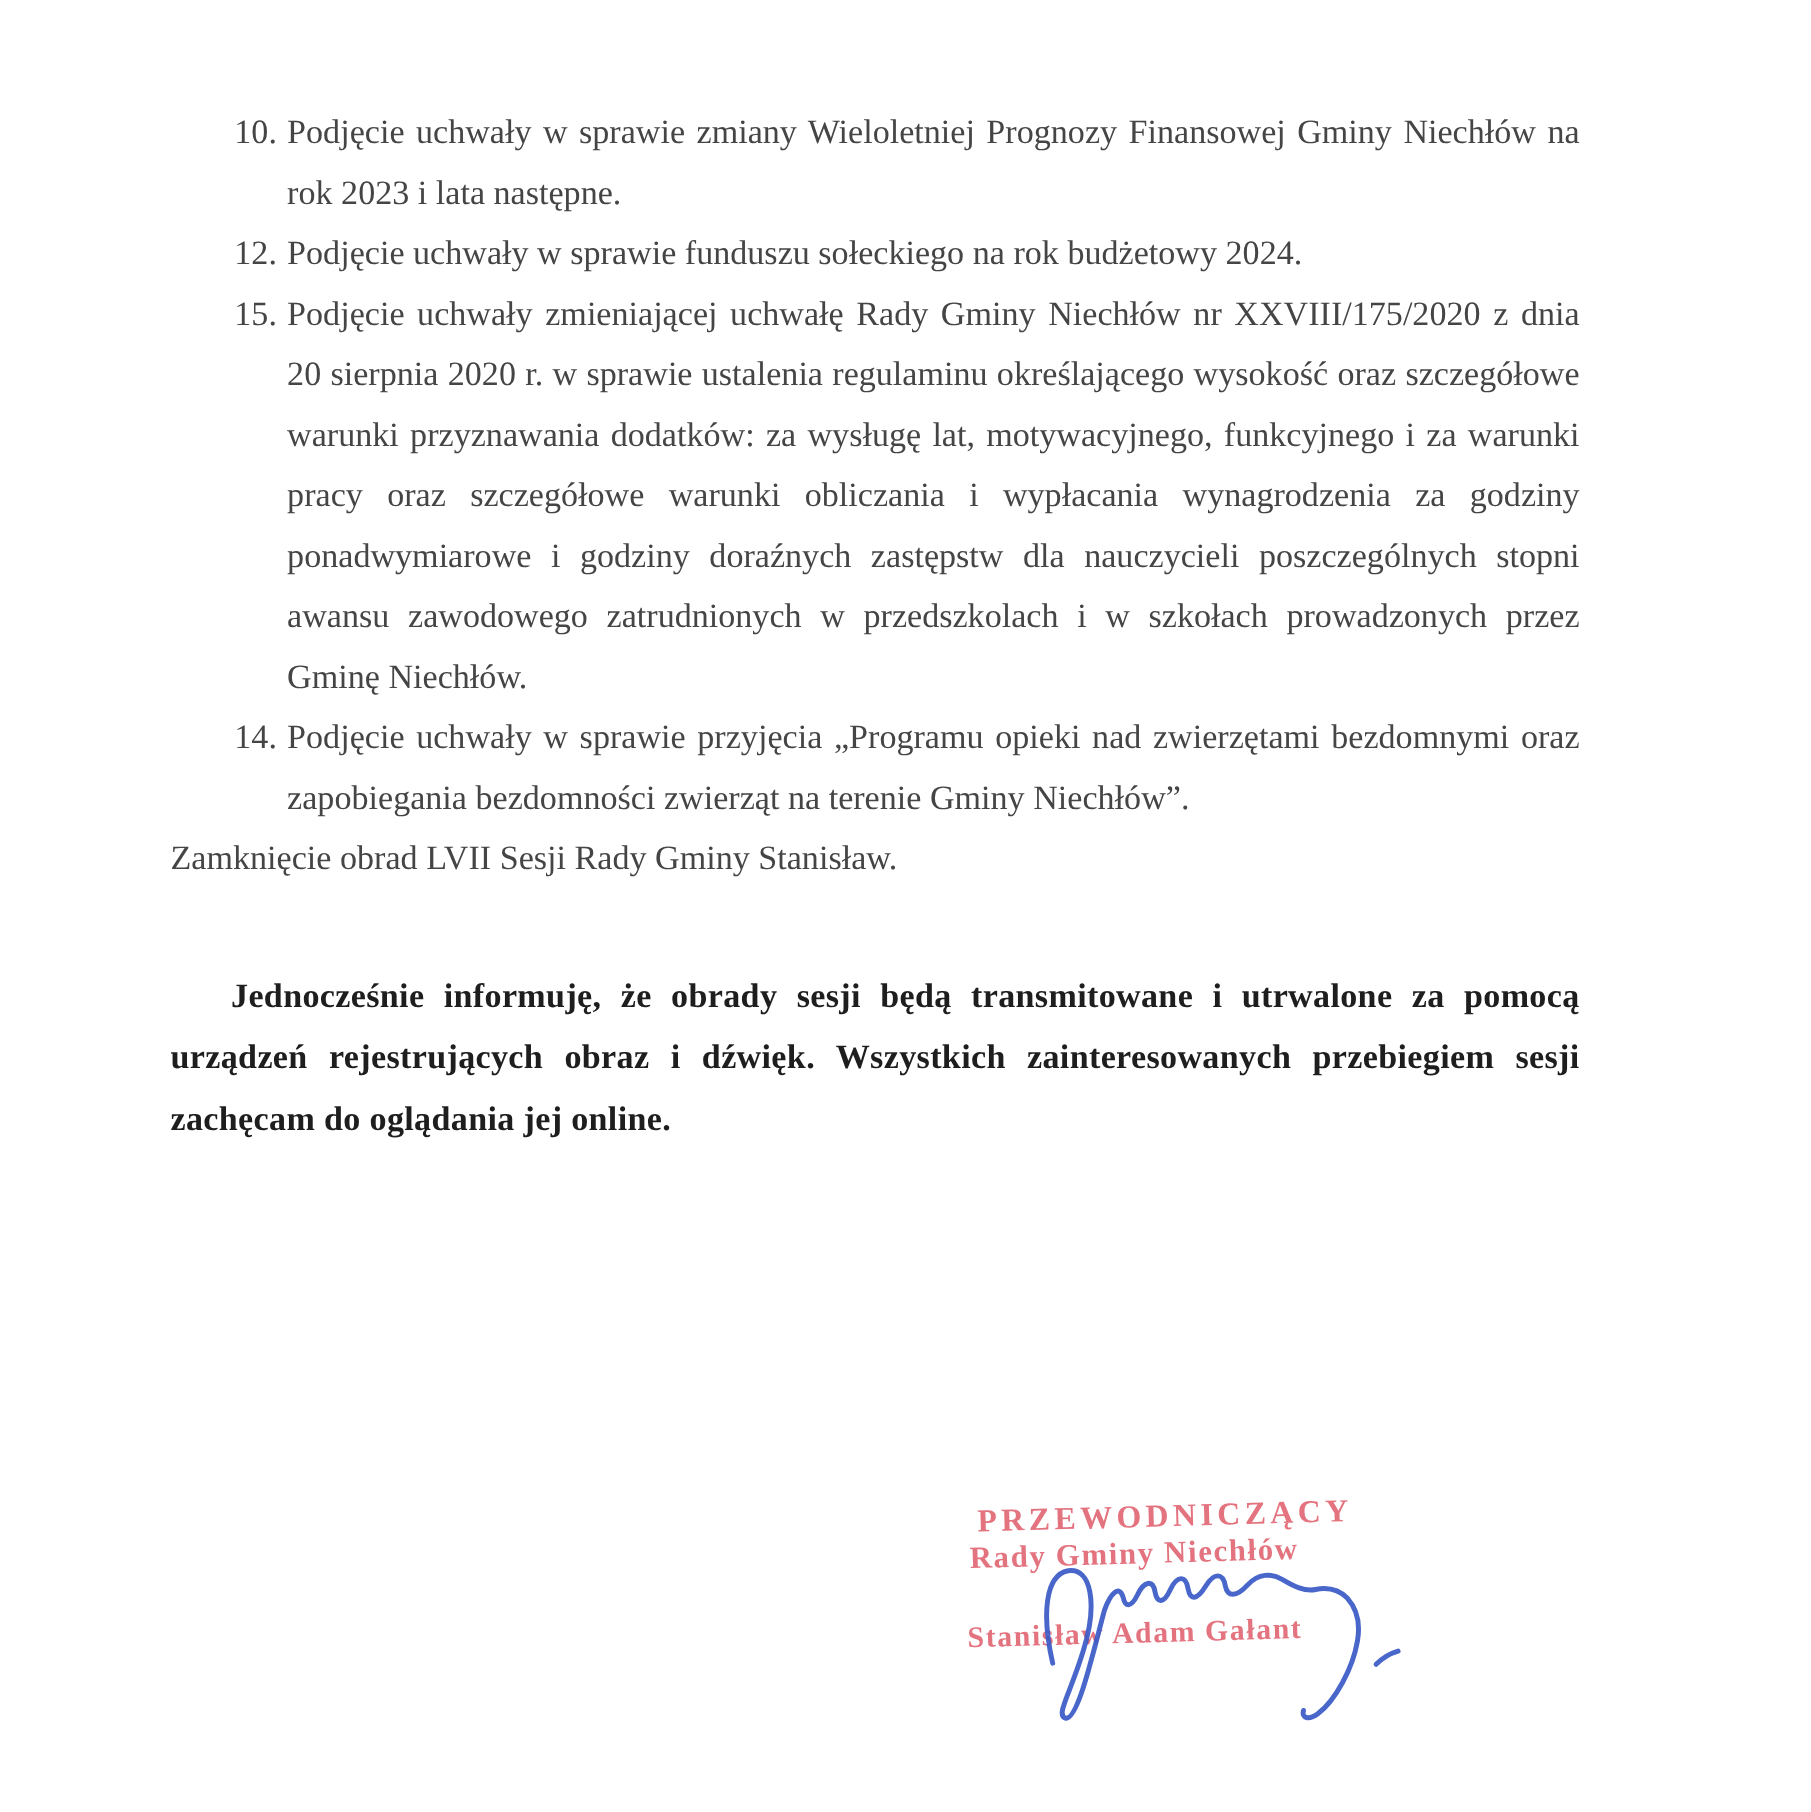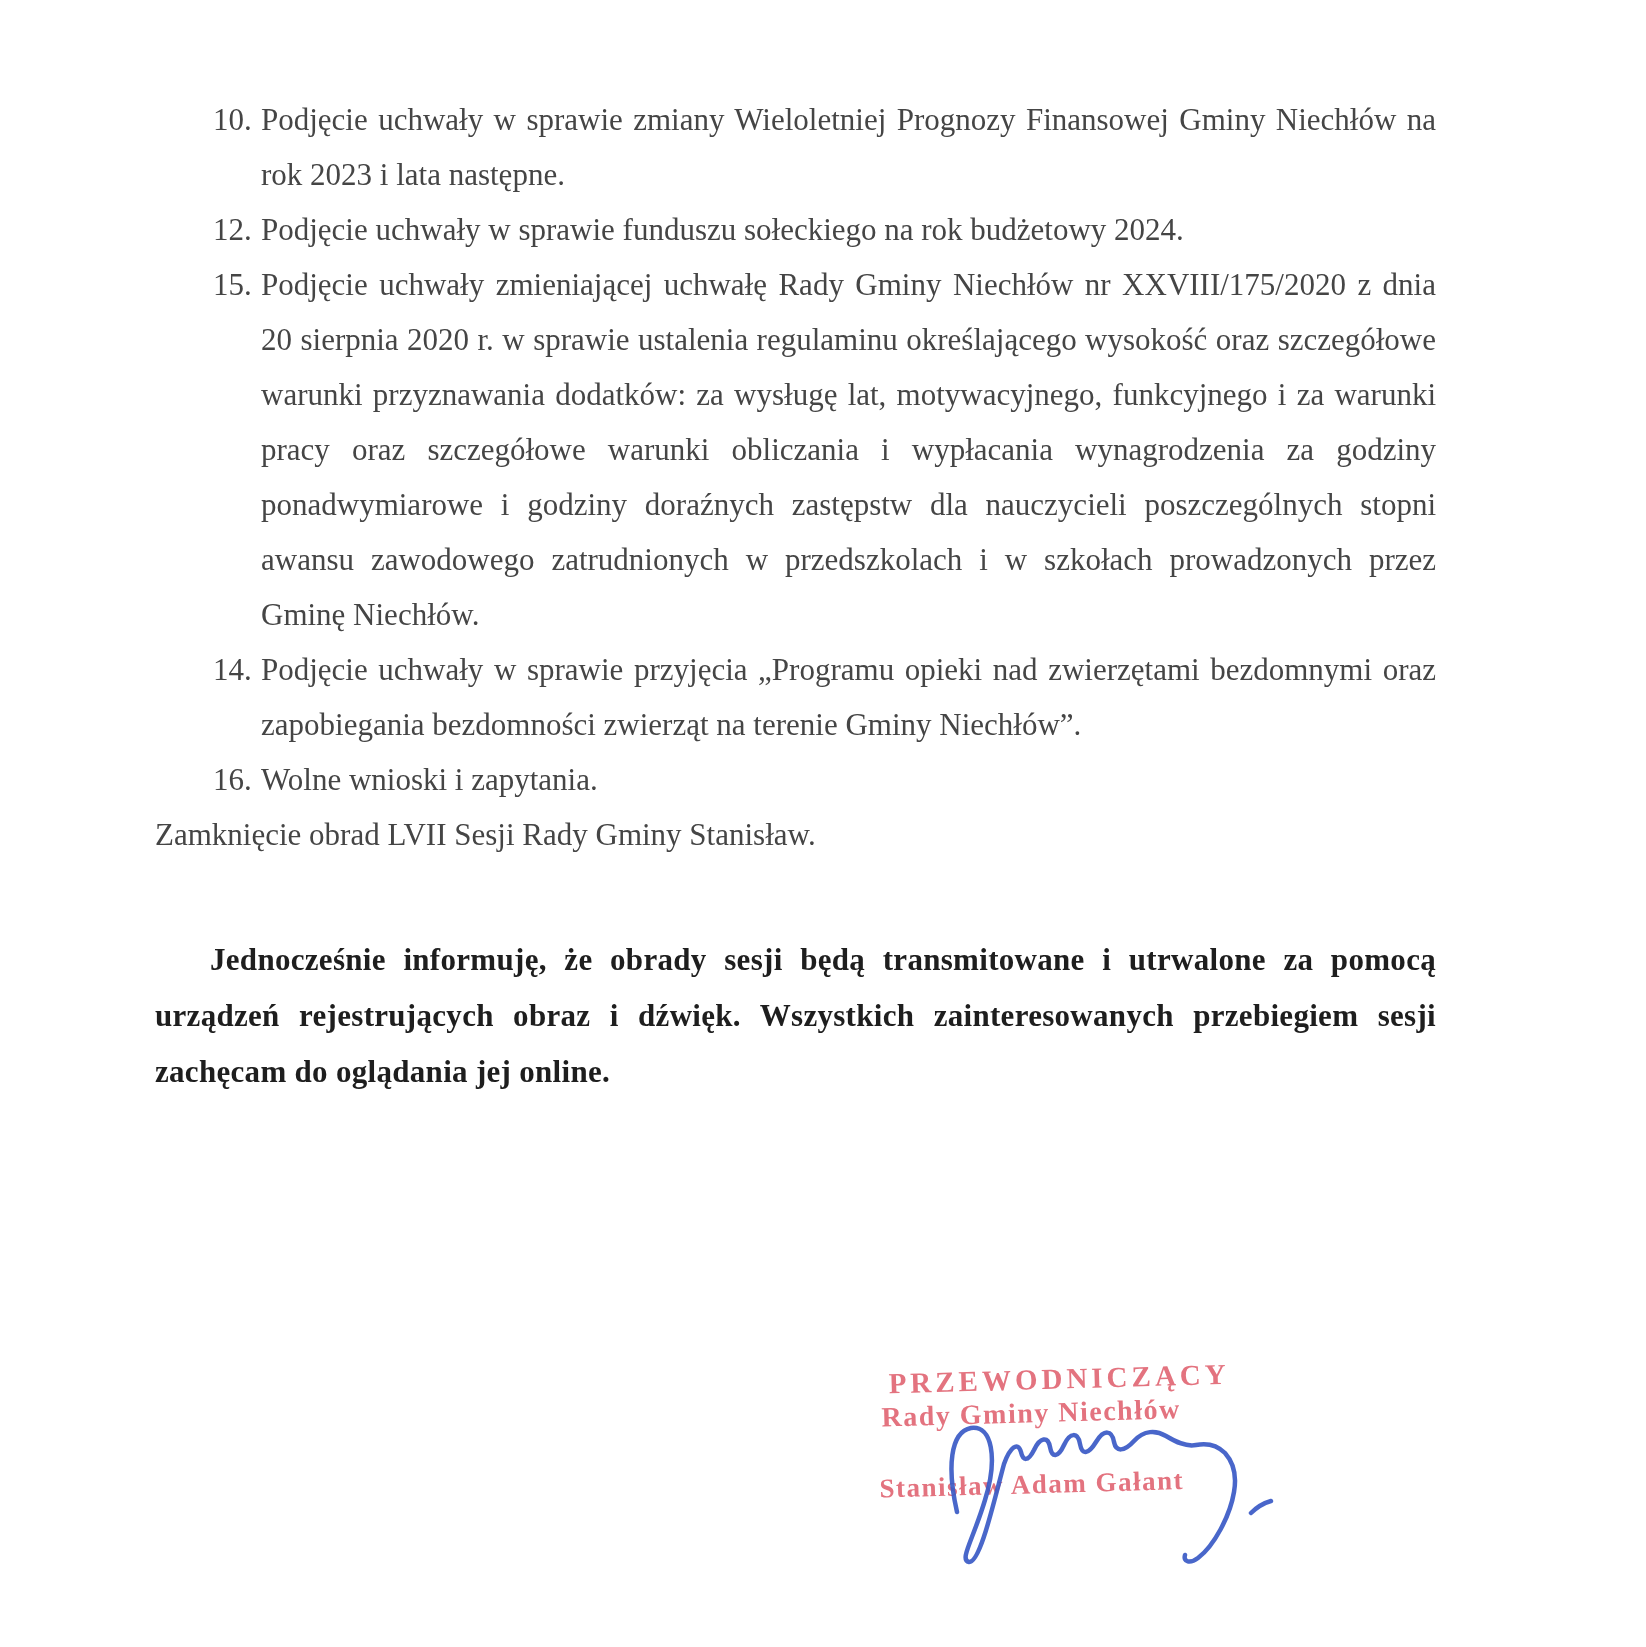--- a/index.html
+++ b/index.html
@@ -111,24 +111,20 @@
       <div class="agenda-item">
         <span class="num">15.</span>
         <div class="txt">Podjęcie uchwały zmieniającej uchwałę Rady Gminy Niechłów nr XXVIII/175/2020 z dnia 20 sierpnia 2020 r. w sprawie ustalenia regulaminu określającego wysokość oraz szczegółowe warunki przyznawania dodatków: za wysługę lat, motywacyjnego, funkcyjnego i za warunki pracy oraz szczegółowe warunki obliczania i wypłacania wynagrodzenia za godziny ponadwymiarowe i godziny doraźnych zastępstw dla nauczycieli poszczególnych stopni awansu zawodowego zatrudnionych w przedszkolach i w szkołach prowadzonych przez Gminę Niechłów.</div>
       </div>
 
       <div class="agenda-item">
         <span class="num">14.</span>
         <div class="txt">Podjęcie uchwały w sprawie przyjęcia „Programu opieki nad zwierzętami bezdomnymi oraz zapobiegania bezdomności zwierząt na terenie Gminy Niechłów”.</div>
       </div>
 
-      <div class="agenda-item">
-        <span class="num">16.</span>
-        <div class="txt">Wolne wnioski i zapytania.</div>
-      </div>
 
     </div>
 
     <div class="closing-line">Zamknięcie obrad LVII Sesji Rady Gminy Stanisław.</div>
 
     <p class="info-paragraph">Jednocześnie informuję, że obrady sesji będą transmitowane i utrwalone za pomocą urządzeń rejestrujących obraz i dźwięk. Wszystkich zainteresowanych przebiegiem sesji zachęcam do oglądania jej online.</p>
 
   </div>
 
   <div class="stamp">

